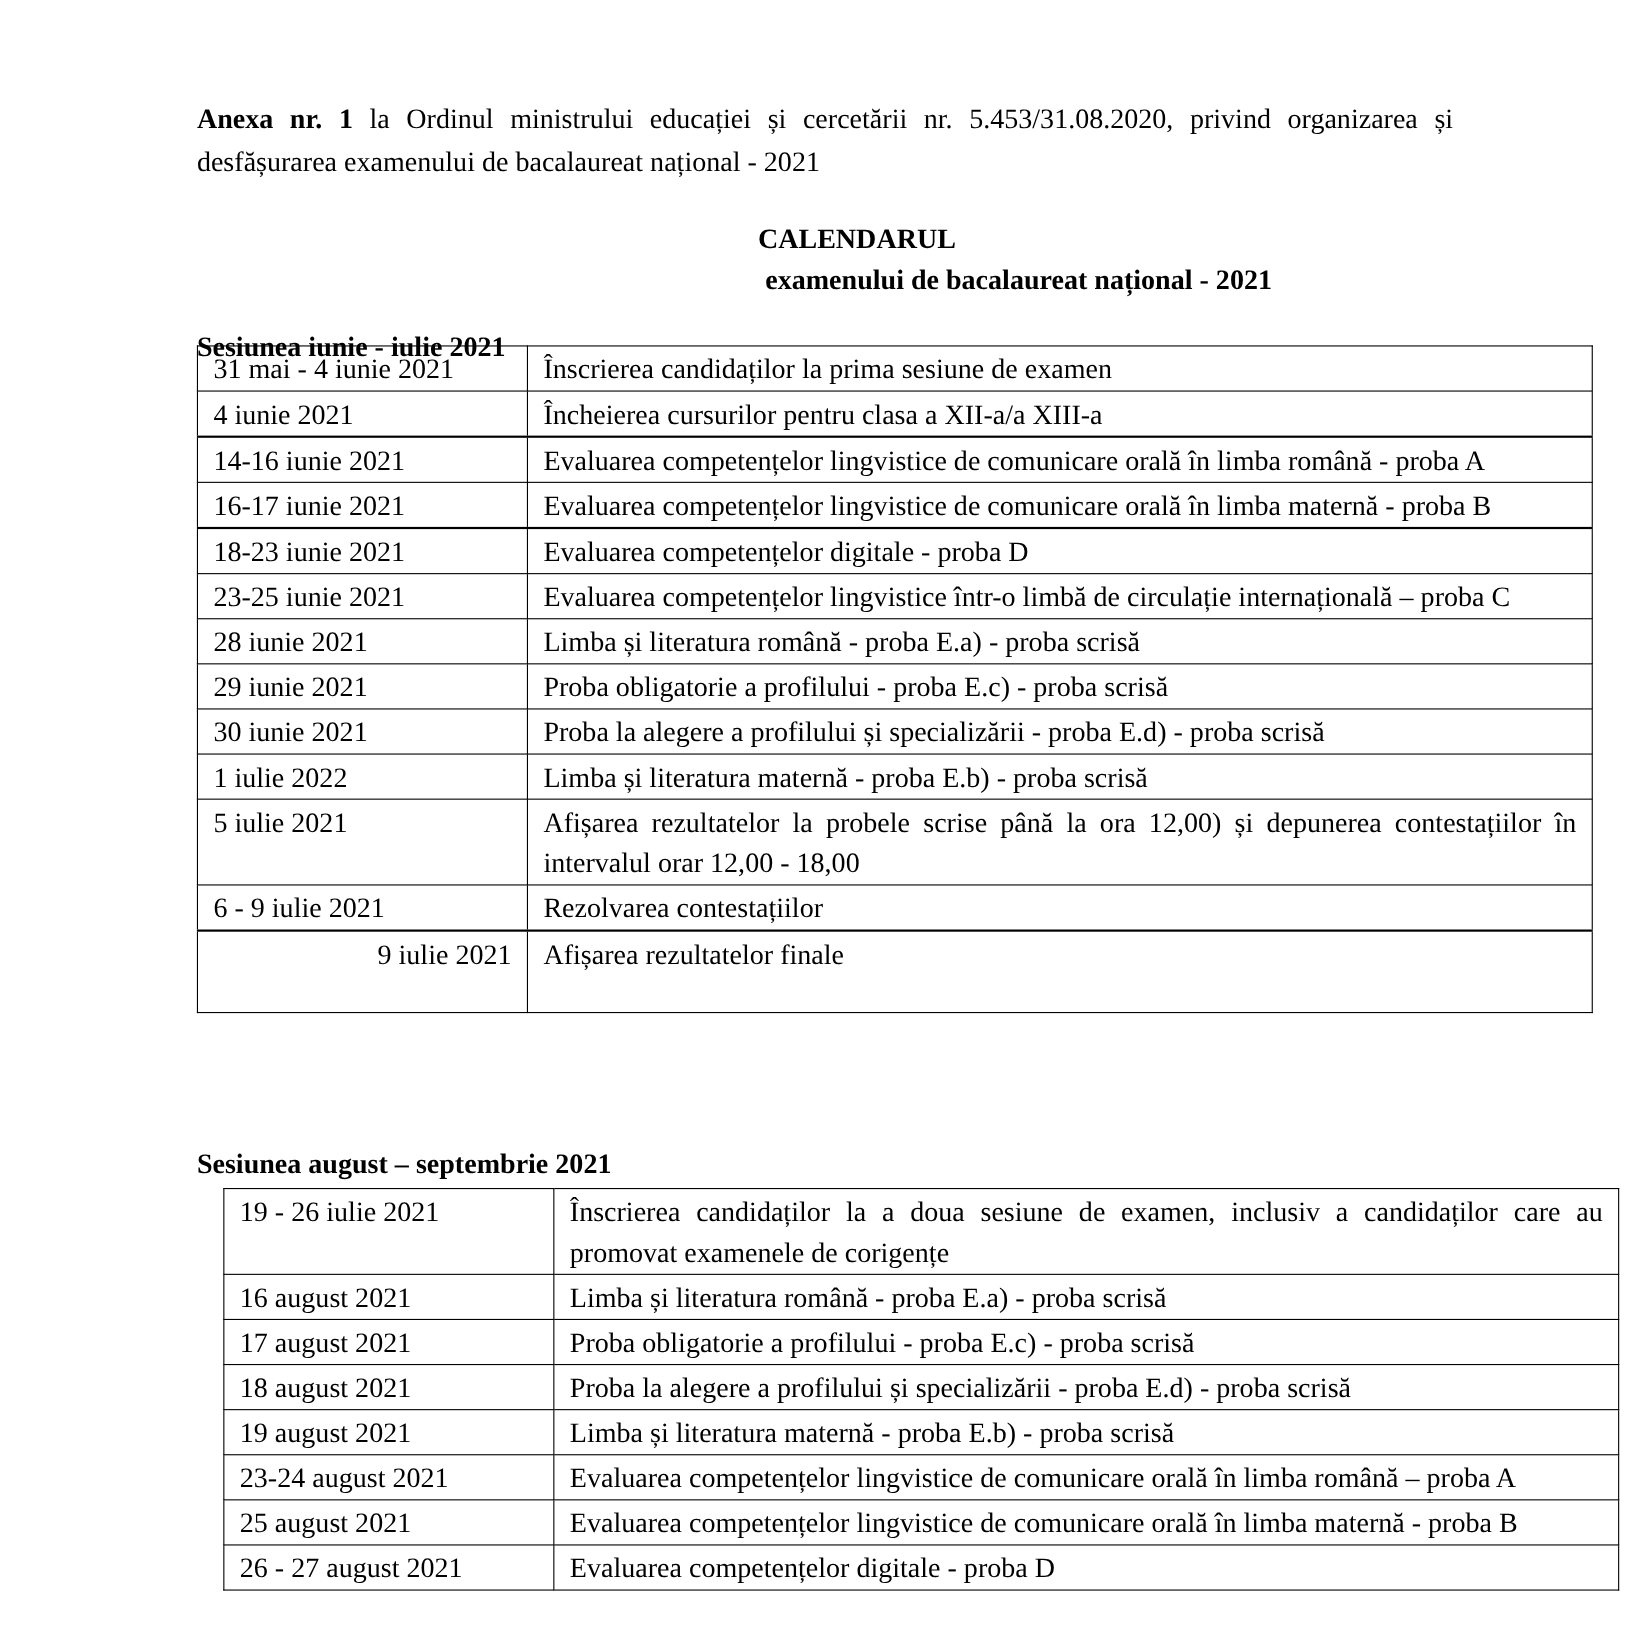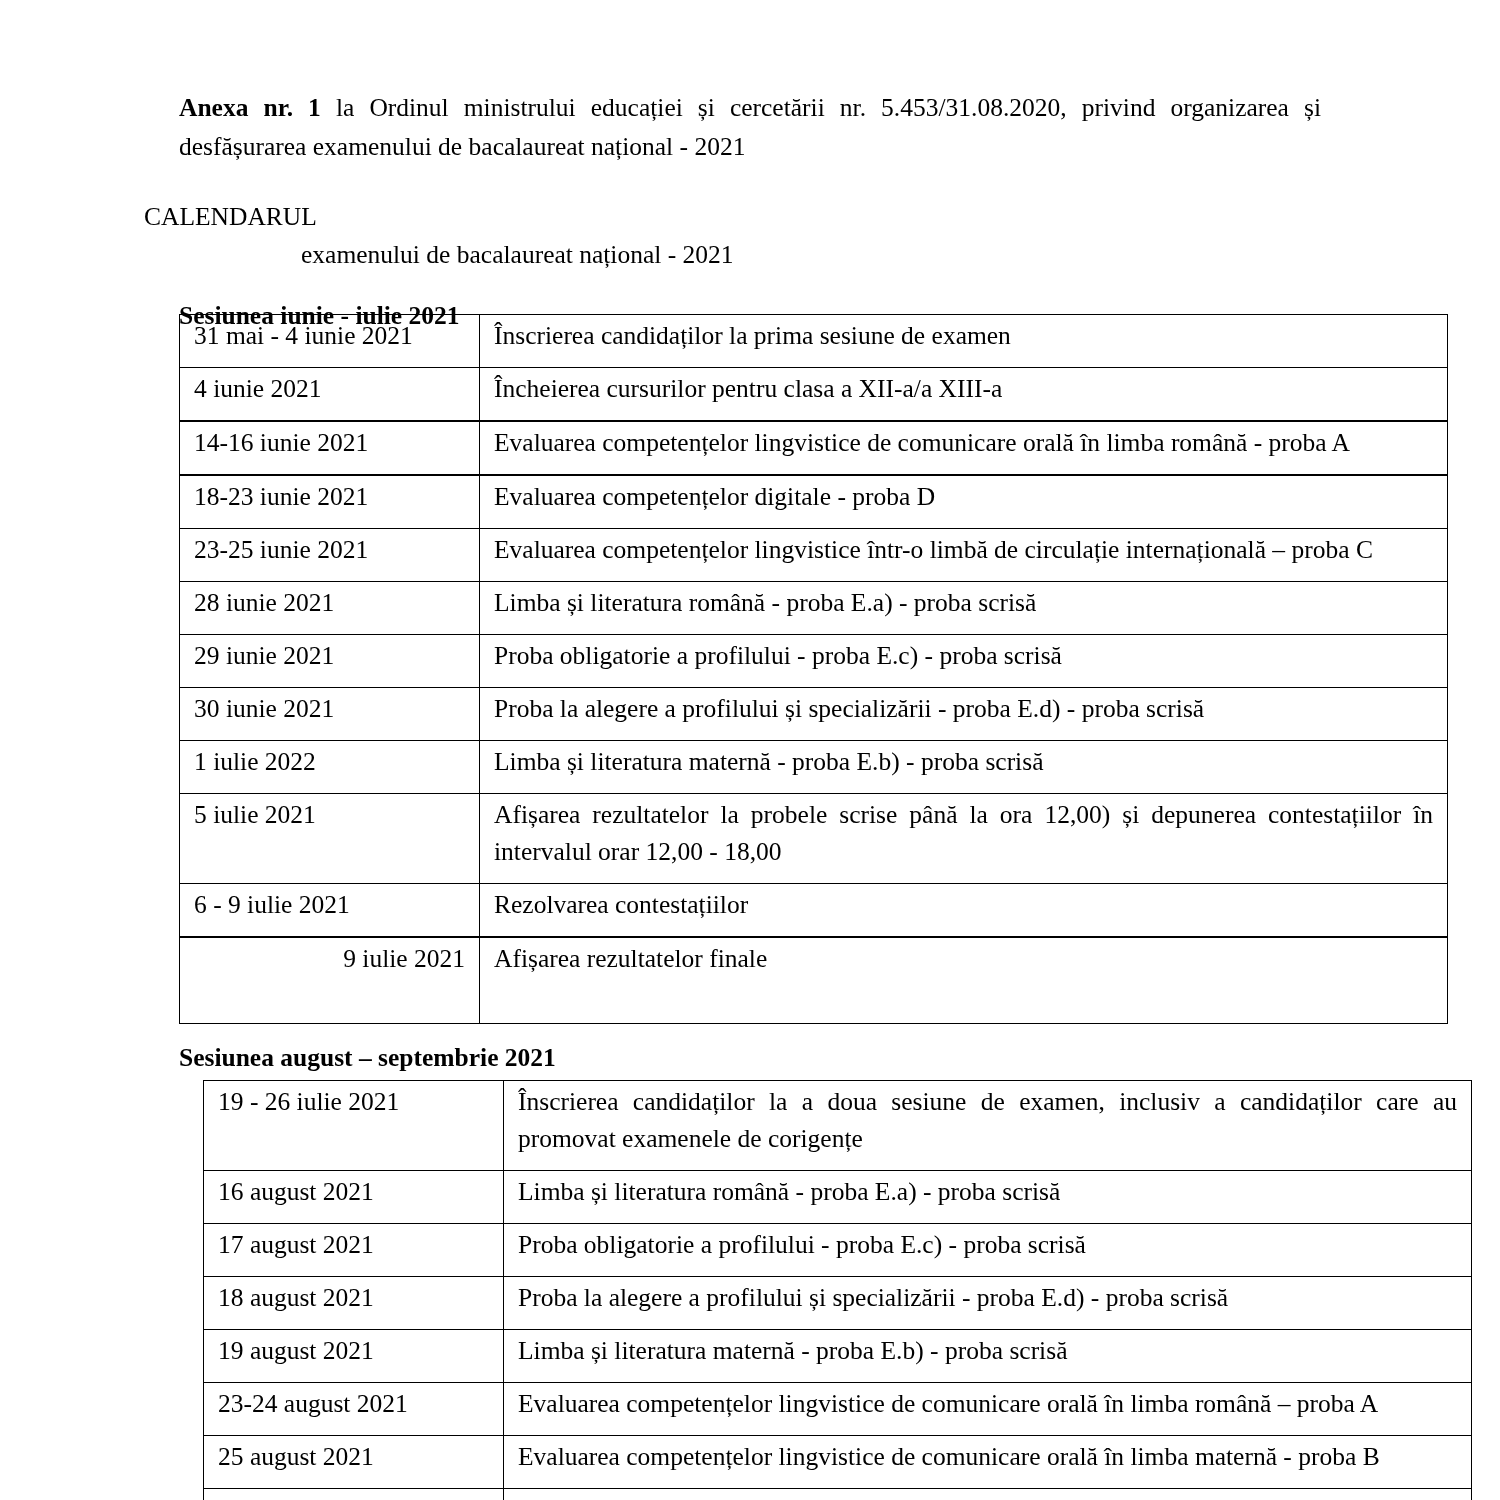--- a/index.html
+++ b/index.html
@@ -8,42 +8,42 @@
       font-family: "Liberation Serif", "DejaVu Serif", serif;
       color: #000000;
       font-size: 25.5px;
     }
     .intro {
       position: absolute; left: 179px; top: 88px; width: 1142px;
       line-height: 39px; text-align: justify; text-align-last: left; font-family: Liberation Serif, serif;
     }
     .intro b { font-weight: bold; }
     .title {
-      position: absolute; left: 179px; width: 1270px; text-align: left;
-      font-weight: normal;
+      position: absolute; left: 179px; width: 1270px; text-align: center;
+      font-weight: bold;
     }
     .title1 { top: 202px; padding-left: 0; }
     .title1 span { position: relative; left: -35px; }
     .title2 { top: 240px; }
     .title2 span { position: relative; left: 102px; margin-left: 20px; }
     .session-title {
       position: absolute; left: 179px; font-weight: bold;
     }
     .st1 { top: 277px; margin-top: 24px; }
     .st2 { top: 1043px; }
     table.cal {
       position: absolute; left: 179px; width: 1269px;
       border-collapse: collapse; table-layout: fixed;
     }
     table.t1 { top: 314px; }
     table.t2 { top: 1080px; margin-left: 24px; }
     table.cal td {
       border: 1.4px solid #000;
       vertical-align: top;
-      padding: 2px 14px 13px 14px;
+      padding: 2px 14px 1px 14px;
       line-height: 37px;
     }
     table.cal td.date { width: 271px; }
     table.cal td.desc { text-align: justify; text-align-last: left; }
     tr.tall td { height: 70px; text-align: right; }
     tr.thick-top td { border-top-width: 2.4px; }
   </style>
 </head>
 <body>
 
@@ -60,20 +60,24 @@
         <td class="date">31 mai - 4 iunie 2021</td>
         <td class="desc">Înscrierea candidaților la prima sesiune de examen</td>
       </tr>
     <tr>
         <td class="date">4 iunie 2021</td>
         <td class="desc">Încheierea cursurilor pentru clasa a XII-a/a XIII-a</td>
       </tr>
     <tr class="thick-top">
         <td class="date">14-16 iunie 2021</td>
         <td class="desc">Evaluarea competențelor lingvistice de comunicare orală în limba română - proba A</td>
+      </tr>
+    <tr>
+        <td class="date">16-17 iunie 2021</td>
+        <td class="desc">Evaluarea competențelor lingvistice de comunicare orală în limba maternă - proba B</td>
       </tr>
     <tr class="thick-top">
         <td class="date">18-23 iunie 2021</td>
         <td class="desc">Evaluarea competențelor digitale - proba D</td>
       </tr>
     <tr>
         <td class="date">23-25 iunie 2021</td>
         <td class="desc">Evaluarea competențelor lingvistice într-o limbă de circulație internațională – proba C</td>
       </tr>
     <tr>

